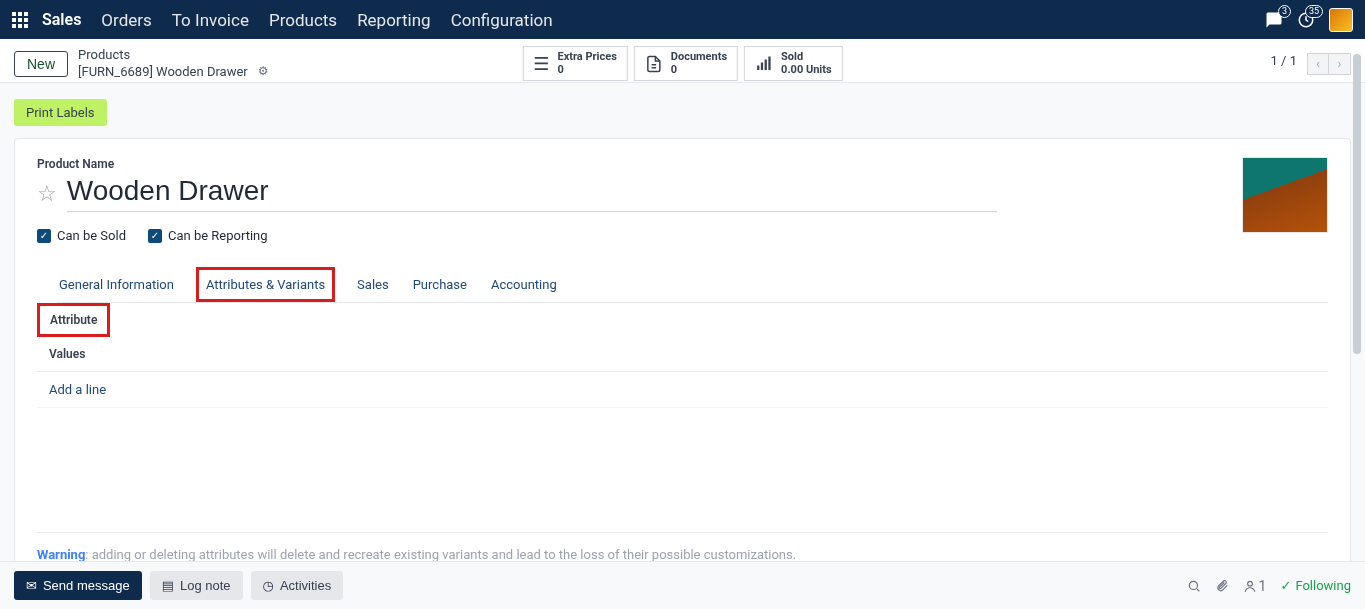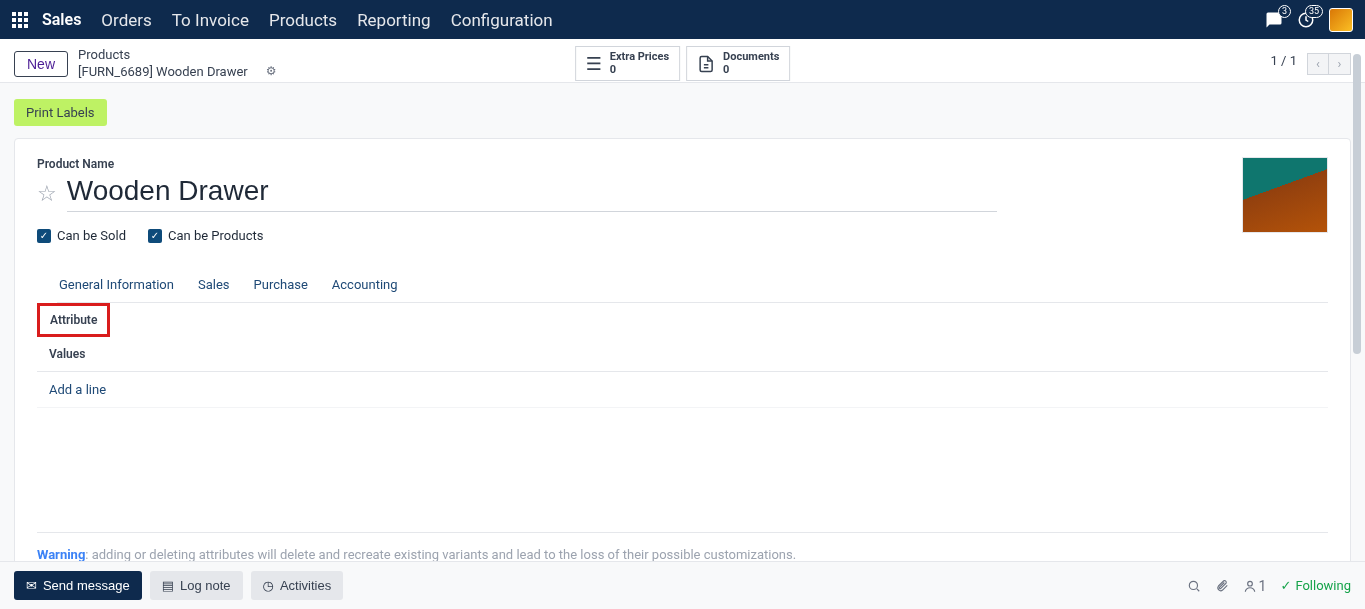--- a/index.html
+++ b/index.html
@@ -8,24 +8,24 @@
 .apps-icon { width: 16px; height: 16px; display: grid; grid-template-columns: repeat(3,1fr); grid-gap: 2px; margin-right: 14px; cursor: pointer; }
 .apps-icon span { background: #fff; width: 4px; height: 4px; }
 .brand { font-weight: 600; font-size: 16px; margin-right: 20px; }
 .nav-items { display: flex; gap: 20px; }
 .nav-item { color: #e5e7eb; cursor: pointer; font-size: 17px; }
 .nav-right { margin-left: auto; display: flex; align-items: center; gap: 14px; }
 .badge-wrap { position: relative; cursor: pointer; display: flex; align-items: center; }
 .badge { position: absolute; top: -6px; right: -8px; background: #0e2a4d; border: 1px solid #fff; color: #fff; font-size: 9px; border-radius: 8px; padding: 0 3px; line-height: 11px; min-width: 12px; text-align: center; }
 .avatar { width: 24px; height: 24px; border-radius: 3px; background: linear-gradient(135deg,#d97706,#fbbf24); border: 1px solid #fff; }
 .ctrlbar { display: flex; align-items: center; padding: 6px 14px 0 14px; border-bottom: 1px solid #e5e7eb; min-height: 44px; }
-.new-btn { border: 1px solid #374151; background: #fff; padding: 4px 12px; font-size: 14px; cursor: pointer; border-radius: 3px; margin-right: 10px; color: #4c1d95; }
+.new-btn { border: 1px solid #374151; background: #fff; padding: 4px 12px; font-size: 14px; cursor: pointer; border-radius: 3px; margin-right: 10px; color: #14532d; }
 .bc { display: flex; flex-direction: column; line-height: 1.3; font-size: 13px; }
 .bc-top { color: #374151; cursor: pointer; }
-.bc-row { display: flex; align-items: center; gap: 18px; color: #374151; }
+.bc-row { display: flex; align-items: center; gap: 10px; color: #374151; }
 .gear { color: #6b7280; cursor: pointer; font-size: 12px; }
 .stat-boxes { display: flex; gap: 6px; margin-left: auto; margin-right: auto; position: absolute; left: 50%; transform: translateX(-50%); }
 .stat-box { border: 1px solid #d1d5db; display: flex; align-items: center; padding: 4px 10px; gap: 8px; cursor: pointer; background: #fff; }
 .stat-box .ic { font-size: 18px; color: #374151; }
 .stat-box .txt { display: flex; flex-direction: column; line-height: 1.1; font-size: 11px; color: #374151; font-weight: bold; }
 .pager-wrap { margin-left: auto; display: flex; align-items: flex-start; gap: 10px; }
 .pager { font-size: 13px; color: #374151; }
 .pager-btns { display: flex; }
 .pager-btn { width: 22px; height: 22px; border: 1px solid #d1d5db; background: #f3f4f6; color: #9ca3af; display: flex; align-items: center; justify-content: center; cursor: pointer; }
 .pager-btn + .pager-btn { border-left: none; }
@@ -129,20 +129,34 @@
         <svg width="18" height="18" viewBox="0 0 24 24" fill="none" stroke="#374151" stroke-width="2">
             <path d="M14 2H6a2 2 0 00-2 2v16a2 2 0 002 2h12a2 2 0 002-2V8z"></path>
             <path d="M14 2v6h6M9 13h6M9 17h6"></path>
           </svg>
       </span>
       <span class="txt">
           <span>Documents</span>
           <span>0</span>
         </span>
     </div>
+    <div class="stat-box">
+      <span class="ic">
+        <svg width="18" height="18" viewBox="0 0 24 24" fill="#374151">
+            <rect x="3" y="14" width="3" height="6"></rect>
+            <rect x="8" y="10" width="3" height="10"></rect>
+            <rect x="13" y="6" width="3" height="14"></rect>
+            <rect x="18" y="2" width="3" height="18"></rect>
+          </svg>
+      </span>
+      <span class="txt">
+          <span>Sold</span>
+          <span>0.00 Units</span>
+        </span>
+    </div>
   </div>
   <div class="pager-wrap">
     <span class="pager">1 / 1</span>
     <div class="pager-btns">
       <div class="pager-btn">‹</div>
       <div class="pager-btn">›</div>
     </div>
   </div>
 </div>
 
@@ -156,29 +170,30 @@
           <span class="star">☆</span>
           <input class="prod-name" value="Wooden Drawer" style="">
         </div>
         <div class="checks">
           <label class="chk">
             <span class="chk-box">✓</span>
             <span>Can be Sold</span>
           </label>
           <label class="chk">
             <span class="chk-box">✓</span>
-            <span>Can be Products</span>
+            <span>Can be Reporting</span>
           </label>
         </div>
       </div>
       <div class="prod-img"></div>
     </div>
 
     <div class="tabs">
       <div class="tab">General Information</div>
+      <div class="tab highlight">Attributes &amp; Variants</div>
       <div class="tab">Sales</div>
       <div class="tab">Purchase</div>
       <div class="tab">Accounting</div>
     </div>
 
     <div class="attr-table">
       <div class="attr-head">
         <div style="width:420px; padding:0;">
           <span class="c1 highlight">Attribute</span>
         </div>

